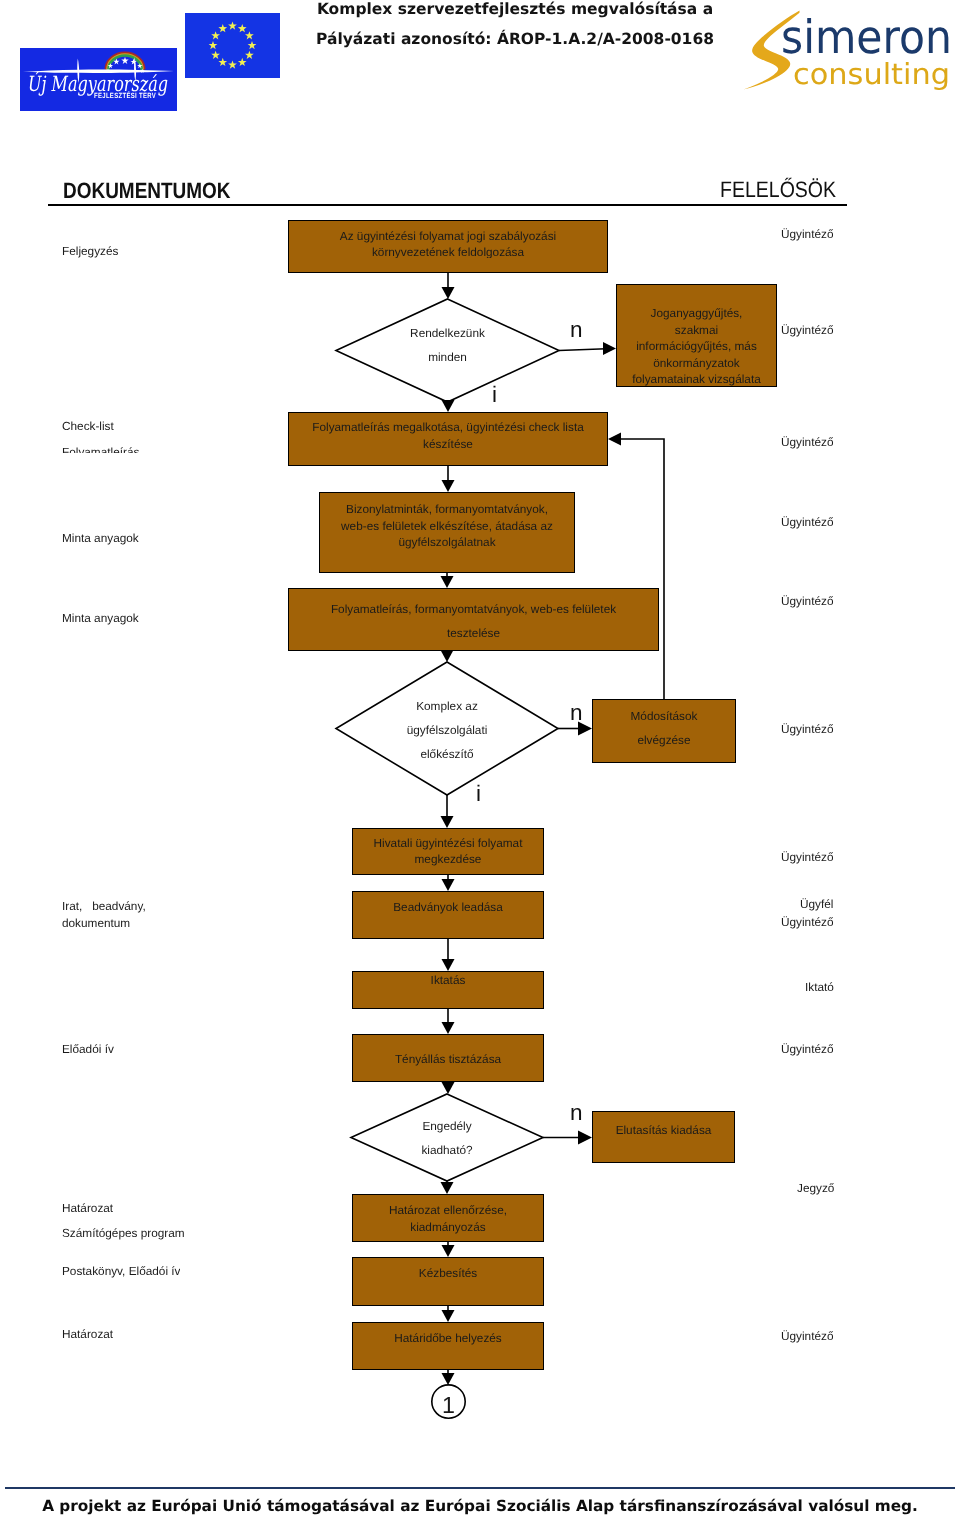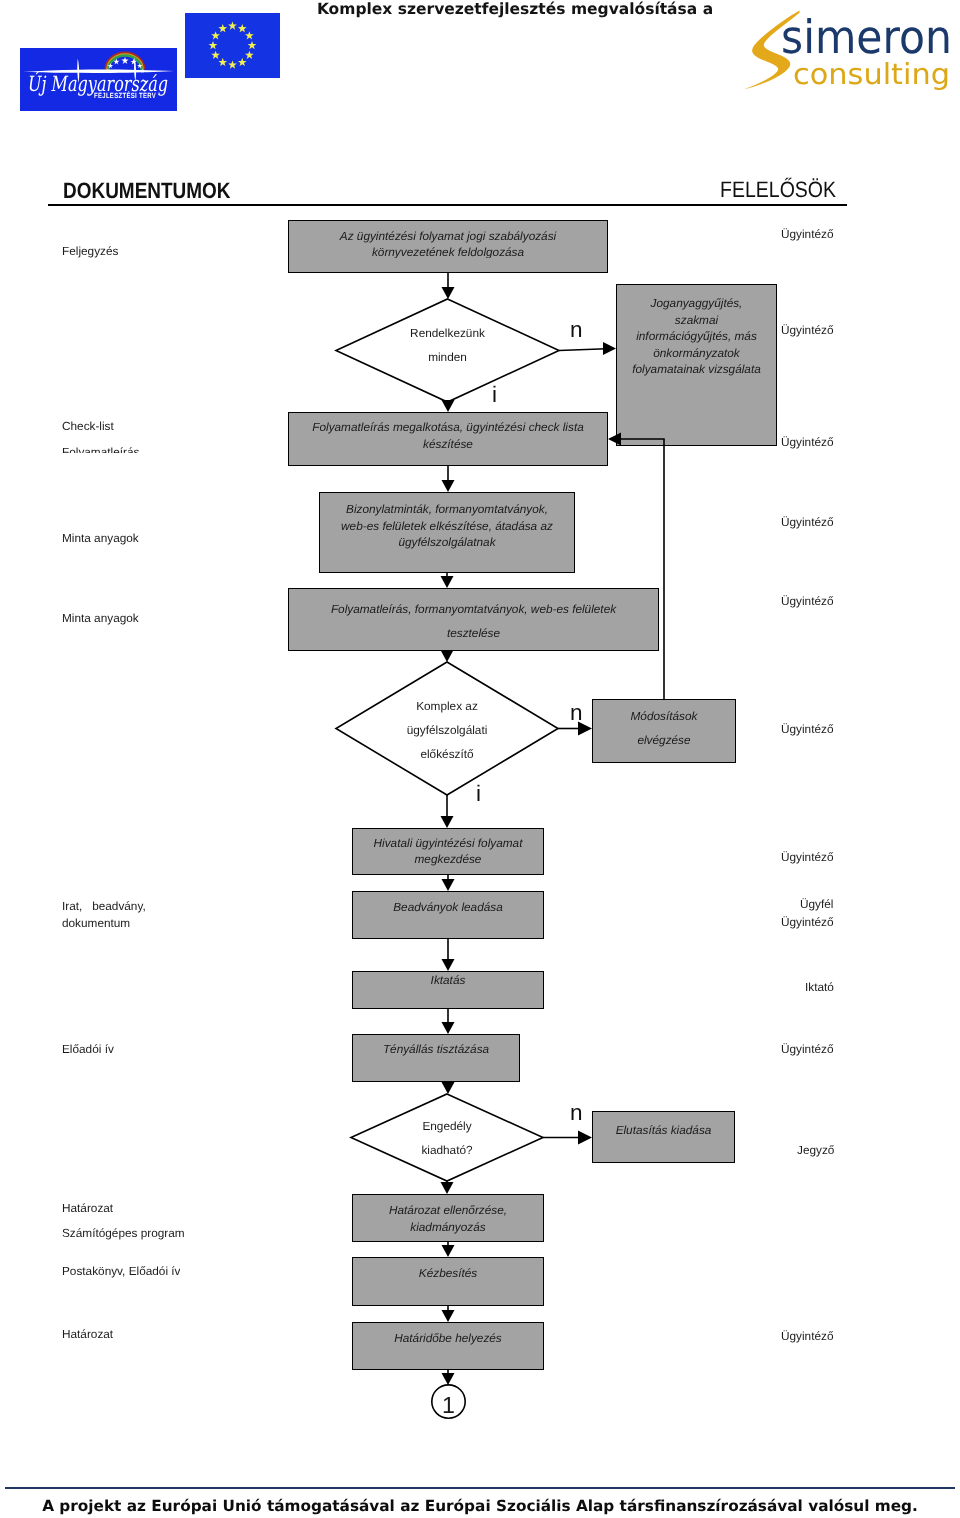--- a/index.html
+++ b/index.html
@@ -22,21 +22,21 @@
 #logo-simeron{left:740px;top:3px;}
 .colhead{position:absolute;font-family:"Liberation Sans",sans-serif;font-weight:bold;
   font-size:21.5px;color:#111;transform-origin:left top;white-space:nowrap;}
 #col-docs{left:63px;top:178px;font-size:22.2px;transform:scaleX(0.855);}
 #col-resp{left:720px;top:177px;font-weight:normal;font-size:22.3px;transform:scaleX(0.875);}
 #colrule{position:absolute;left:48px;top:203.6px;width:799px;height:2.3px;background:#000;}
 #footrule{position:absolute;left:5px;top:1486.8px;width:950px;height:1.9px;background:#1f3864;}
 #foottext{position:absolute;left:0;top:1497px;width:960px;text-align:center;
   font-family:"DejaVu Sans",sans-serif;font-weight:bold;font-size:15.3px;color:#0d0d0d;}
 .node{position:absolute;display:flex;align-items:flex-start;justify-content:center;z-index:2;}
-.node.box{border:1.6px solid #000;box-sizing:border-box;background:#a3a3a3;font-style:italic;}
+.node.box{border:1.6px solid #000;box-sizing:border-box;background:#a16207;}
 .node .txt{text-align:center;font-size:11.8px;line-height:16.6px;color:#1a1a1a;width:100%;}
 .node .txt.sp{line-height:24.2px;}
 .node .txt.big{font-size:23.3px;line-height:23.3px;}
 .node .txt.clip1{height:30px;overflow:hidden;}
 .elbl{position:absolute;font-size:22.5px;color:#111;line-height:22.5px;}
 .lbl{position:absolute;font-size:11.8px;line-height:17px;color:#1a1a1a;white-space:nowrap;}
 .lbl.clipped{height:9.5px;overflow:hidden;line-height:17px;}
 #d1{left:62px;top:243px;}
 #d2a{left:62px;top:418px;}
 #d2b{left:62px;top:443.5px;}
@@ -53,35 +53,35 @@
 #r2{left:781px;top:321.7px;}
 #r3{left:781px;top:433.6px;}
 #r4{left:781px;top:513.5px;}
 #r5{left:781px;top:592.9px;}
 #r6{left:781px;top:721.1px;}
 #r7{left:781px;top:848.8px;}
 #r8a{left:800px;top:895.8px;}
 #r8b{left:781px;top:914px;}
 #r9{left:805px;top:979px;}
 #r10{left:781px;top:1040.7px;}
-#r11{left:797px;top:1142px;}
+#r11{left:797px;top:1180px;}
 #r12{left:781px;top:1327.5px;}
 
 #n1{left:288px;top:220px;width:320px;height:53px;padding-top:6.6px}
 #n2{left:336px;top:299px;width:223px;height:103px;background:none;padding-top:22px}
-#n3{left:616px;top:284px;width:161px;height:162px;padding-top:10px}
+#n3{left:616px;top:284px;width:161px;height:103px;padding-top:20px}
 #n4{left:288px;top:412px;width:320px;height:54px;padding-top:6.1px}
 #n5{left:319px;top:492px;width:256px;height:81px;padding-top:8.1px}
 #n6{left:288px;top:588px;width:371px;height:63px;padding-top:8px}
 #n7{left:336px;top:662px;width:222px;height:133px;background:none;padding-top:32px}
 #n8{left:592px;top:699px;width:144px;height:64px;padding-top:4px}
 #n9{left:352px;top:828px;width:192px;height:47px;padding-top:5.7px}
 #n10{left:352px;top:891px;width:192px;height:48px;padding-top:7.0px}
 #n11{left:352px;top:971px;width:192px;height:38px;padding-top:0}
-#n12{left:352px;top:1034px;width:168px;height:48px;padding-top:6px}
+#n12{left:352px;top:1034px;width:192px;height:48px;padding-top:16px}
 #n13{left:351px;top:1094px;width:192px;height:87px;background:none;padding-top:20px}
 #n14{left:592px;top:1111px;width:143px;height:52px;padding-top:10px}
 #n15{left:352px;top:1194px;width:192px;height:48px;padding-top:7.0px}
 #n16{left:352px;top:1257px;width:192px;height:49px;padding-top:7.0px}
 #n17{left:352px;top:1322px;width:192px;height:48px;padding-top:7.0px}
 #n18{left:432px;top:1385px;width:33px;height:33px;padding-top:8.5px;}
 #e1n{left:570px;top:319px;}
 #e1i{left:492px;top:384px;}
 #e2n{left:570px;top:702px;}
 #e2i{left:476px;top:783px;}
@@ -133,20 +133,21 @@
         <polygon points="30.61,37.65 31.69,40.76 34.99,40.83 32.36,42.82 33.32,45.97 30.61,44.09 27.91,45.97 28.86,42.82 26.24,40.83 29.53,40.76"></polygon>
         <polygon points="28.00,27.90 29.08,31.01 32.37,31.08 29.75,33.07 30.70,36.22 28.00,34.34 25.30,36.22 26.25,33.07 23.63,31.08 26.92,31.01"></polygon>
         <polygon points="30.61,18.15 31.69,21.26 34.99,21.33 32.36,23.32 33.32,26.47 30.61,24.59 27.91,26.47 28.86,23.32 26.24,21.33 29.53,21.26"></polygon>
         <polygon points="37.75,11.01 38.83,14.12 42.12,14.19 39.50,16.18 40.45,19.33 37.75,17.45 35.05,19.33 36.00,16.18 33.38,14.19 36.67,14.12"></polygon>
       </g>
   </svg>
 </div>
 
 <div class="hdr" id="hdr-title">
   <div class="t1">Komplex szervezetfejlesztés megvalósítása a</div>
+  <div class="t3">Pályázati azonosító: ÁROP-1.A.2/A-2008-0168</div>
 </div>
 
 <div class="hdr" id="logo-simeron">
   <svg viewBox="0 0 213 88" width="213" height="88" xmlns="http://www.w3.org/2000/svg">
     <path d="M59.5 7.5 C49 13.5 35 23 24 32.5 C16.2 39.3 11.5 44.4 12.2 48.5 C12.9 52.5 18.6 55.4 26 58.2
              C33.5 61.1 38.5 63.6 38.2 66.3 C37.8 69.7 31.5 74 21.5 79 C15.2 82.1 8.5 84.8 3.5 86.5
              C13.8 84.2 27 79.4 36.5 74.2 C45.5 69.2 50.5 64.5 50.2 60.6 C49.9 56.3 43.4 53.4 35.6 50.2
              C28.5 47.3 23.5 44.8 23.8 41.9 C24.2 38.2 30.5 32.5 39.5 25.5 C46.3 20.2 53.5 14.6 59.5 9.8 Z" fill="#e4a81b"></path>
     <text x="41" y="50" font-family="'DejaVu Sans',sans-serif" font-size="46" textLength="171" lengthAdjust="spacingAndGlyphs" fill="#1b3a6b">simeron</text>
     <text x="53" y="81" font-family="'DejaVu Sans',sans-serif" font-size="29" textLength="157" lengthAdjust="spacingAndGlyphs" fill="#dda818">consulting</text>

